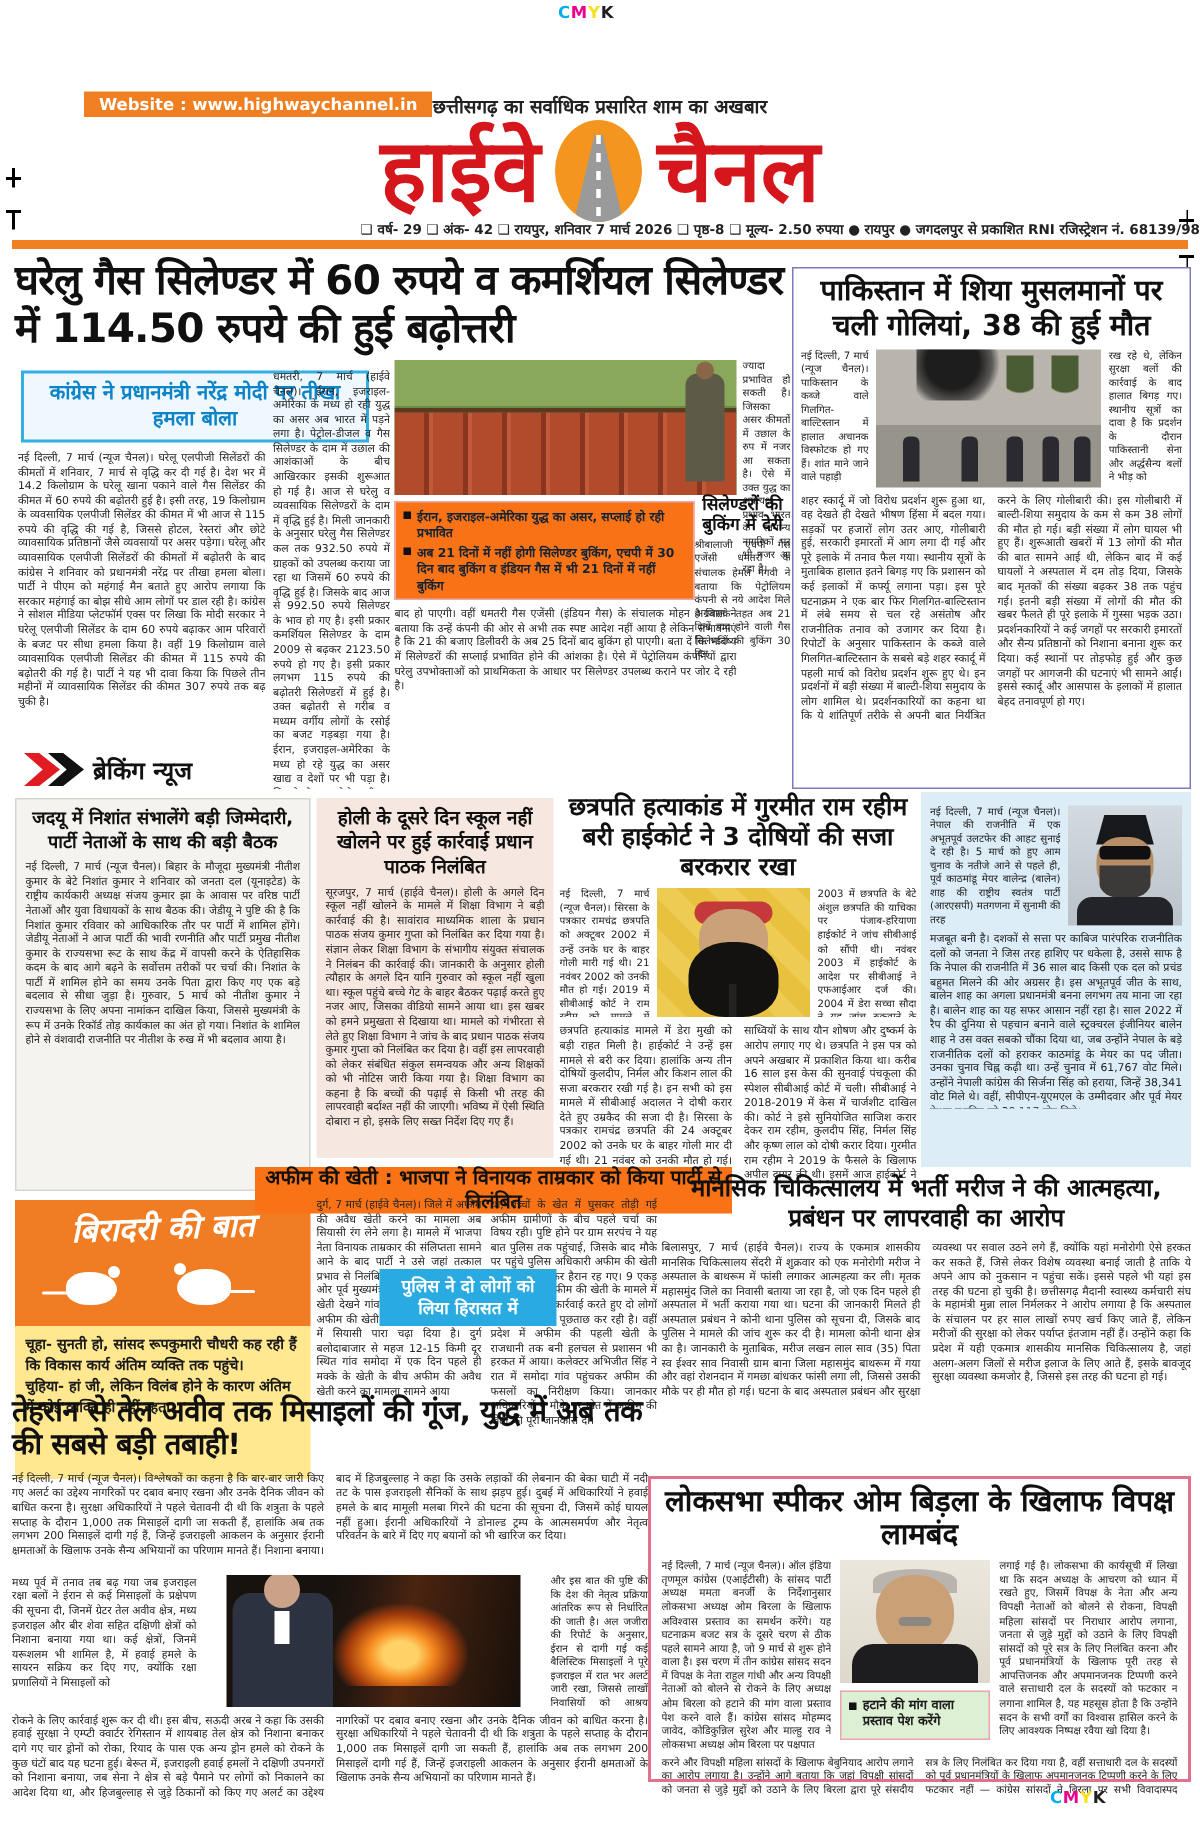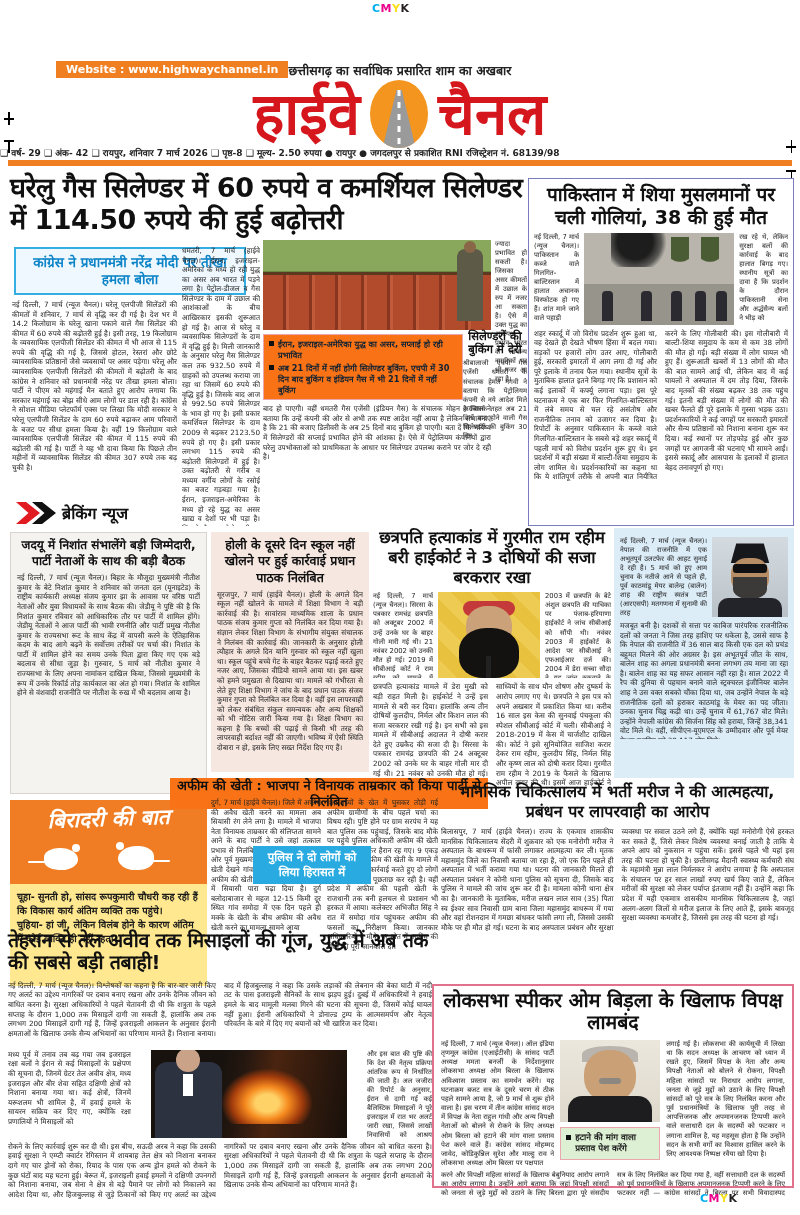--- a/index.html
+++ b/index.html
@@ -112,21 +112,21 @@
 
 <div class="abs logo-row" style="left:0; right:0; top:80px;">
   <span class="logo-word">हाईवे</span>
   <span class="logo-ball">
       <span class="logo-road"></span>
       <span class="logo-dash"></span>
     </span>
   <span class="logo-word">चैनल</span>
 </div>
 
-<div class="abs dateline" style="left:0; right:0; top:146px; text-align:left;">❑ वर्ष- 29 ❑ अंक- 42 ❑ रायपुर, शनिवार 7 मार्च 2026 ❑ पृष्ठ-8 ❑ मूल्य- 2.50 रुपया ● रायपुर ● जगदलपुर से प्रकाशित    RNI रजिस्ट्रेशन नं. 68139/98</div>
+<div class="abs dateline" style="left:0; right:0; top:146px; text-align:right;">❑ वर्ष- 29 ❑ अंक- 42 ❑ रायपुर, शनिवार 7 मार्च 2026 ❑ पृष्ठ-8 ❑ मूल्य- 2.50 रुपया ● रायपुर ● जगदलपुर से प्रकाशित    RNI रजिस्ट्रेशन नं. 68139/98</div>
 <div class="abs orange-rule" style="left:8px; right:8px; top:160px;"></div>
 
 <div class="abs hl lead-hl" style="left:10px; top:172px; width:516px;">घरेलु गैस सिलेण्डर में 60 रुपये व कमर्शियल सिलेण्डर में 114.50 रुपये की हुई बढ़ोत्तरी</div>
 
 <div class="abs congress-box" style="left:14px; top:247px; width:232px; height:48px;">कांग्रेस ने प्रधानमंत्री नरेंद्र मोदी पर तीखा हमला बोला</div>
 
 <div class="abs body-txt clip" style="left:12px; top:300px; width:165px; height:226px;">नई दिल्ली, 7 मार्च (न्यूज चैनल)। घरेलू एलपीजी सिलेंडरों की कीमतों में शनिवार, 7 मार्च से वृद्धि कर दी गई है। देश भर में 14.2 किलोग्राम के घरेलू खाना पकाने वाले गैस सिलेंडर की कीमत में 60 रुपये की बढ़ोतरी हुई है। इसी तरह, 19 किलोग्राम के व्यवसायिक एलपीजी सिलेंडर की कीमत में भी आज से 115 रुपये की वृद्धि की गई है, जिससे होटल, रेस्तरां और छोटे व्यावसायिक प्रतिष्ठानों जैसे व्यवसायों पर असर पड़ेगा। घरेलू और व्यावसायिक एलपीजी सिलेंडरों की कीमतों में बढ़ोतरी के बाद कांग्रेस ने शनिवार को प्रधानमंत्री नरेंद्र पर तीखा हमला बोला। पार्टी ने पीएम को महंगाई मैन बताते हुए आरोप लगाया कि सरकार महंगाई का बोझ सीधे आम लोगों पर डाल रही है। कांग्रेस ने सोशल मीडिया प्लेटफॉर्म एक्स पर लिखा कि मोदी सरकार ने घरेलू एलपीजी सिलेंडर के दाम 60 रुपये बढ़ाकर आम परिवारों के बजट पर सीधा हमला किया है। वहीं 19 किलोग्राम वाले व्यावसायिक एलपीजी सिलेंडर की कीमत में 115 रुपये की बढ़ोतरी की गई है। पार्टी ने यह भी दावा किया कि पिछले तीन महीनों में व्यावसायिक सिलेंडर की कीमत 307 रुपये तक बढ़ चुकी है।</div>
 <div class="abs body-txt clip" style="left:182px; top:246px; width:78px; height:280px;">धमतरी, 7 मार्च (हाईवे चैनल)। ईरान, इजराइल-अमेरिका के मध्य हो रही युद्ध का असर अब भारत में पड़ने लगा है। पेट्रोल-डीजल व गैस सिलेण्डर के दाम में उछाल की आशंकाओं के बीच आखिरकार इसकी शुरूआत हो गई है। आज से घरेलु व व्यवसायिक सिलेण्डरों के दाम में वृद्धि हुई है। मिली जानकारी के अनुसार घरेलु गैस सिलेण्डर कल तक 932.50 रुपये में ग्राहकों को उपलब्ध कराया जा रहा था जिसमें 60 रुपये की वृद्धि हुई है। जिसके बाद आज से 992.50 रुपये सिलेण्डर के भाव हो गए है। इसी प्रकार कमर्शियल सिलेण्डर के दाम 2009 से बढ़कर 2123.50 रुपये हो गए है। इसी प्रकार लगभग 115 रुपये की बढ़ोतरी सिलेण्डरों में हुई है। उक्त बढ़ोतरी से गरीब व मध्यम वर्गीय लोगों के रसोई का बजट गड़बड़ा गया है। ईरान, इजराइल-अमेरिका के मध्य हो रहे युद्ध का असर खाद्य व देशों पर भी पड़ा है। जिससे गैस व पेट्रोल डीजल की सप्लाई भविष्य में और भी</div>
 
 <div class="abs" style="left:263px; top:240px; width:228px; height:286px;">

